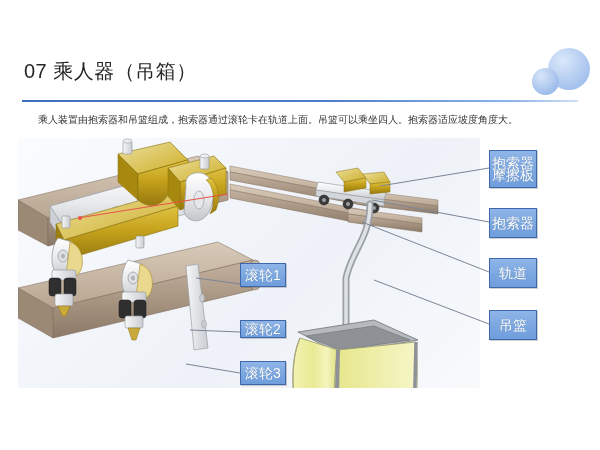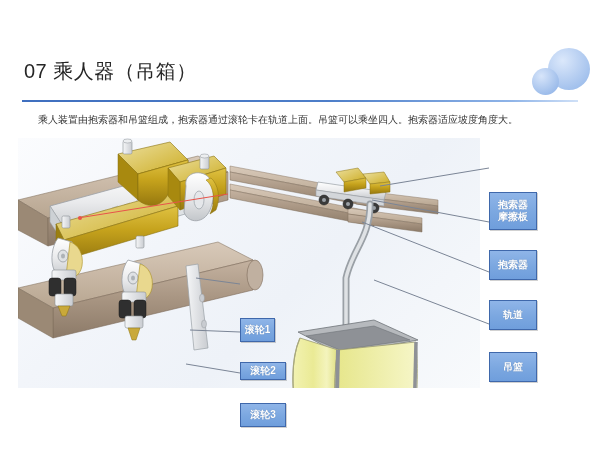--- a/index.html
+++ b/index.html
@@ -43,26 +43,25 @@
   }
   .stage svg{display:block;}
 
   
   .cbox{
     position:absolute;
     background:linear-gradient(to bottom,#8fb5e8 0%,#7ba7e0 55%,#6f9edc 100%);
     border:1px solid #3f68ab;
     box-shadow:1px 1px 0 rgba(0,0,0,.18);
     color:#ffffff;
-    font-size:10px;line-height:12.5px;
+    font-size:14px;line-height:12.5px;
     display:flex;align-items:center;justify-content:center;
     text-align:center;
     box-sizing:border-box;
-    font-weight:bold;
-    margin-top:42px;
+    font-weight:normal;
   }
   .cbox span{display:block;text-shadow:0 0 1px rgba(0,0,0,.25);}
 </style>
 </head>
 <body>
 
 <div class="slide">
 
   <div class="deco">
     <div class="circle-big"></div>
@@ -253,21 +252,21 @@
       <line x1="240" y1="332" x2="190" y2="330"></line>
       <line x1="240" y1="373" x2="186" y2="364"></line>
 
       <line x1="489" y1="168" x2="380" y2="186"></line>
       <line x1="489" y1="222" x2="372" y2="200"></line>
       <line x1="489" y1="272" x2="362" y2="222"></line>
       <line x1="489" y1="324" x2="374" y2="280"></line>
     </g>
   </svg>
 
-  <div class="cbox" style="left:240px;top:276px;width:35px;height:24px;">
+  <div class="cbox" style="left:240px;top:263px;width:46px;height:24px;">
     <span>滚轮1</span>
   </div>
   <div class="cbox" style="left:240px;top:320px;width:46px;height:18px;">
     <span>滚轮2</span>
   </div>
   <div class="cbox" style="left:240px;top:361px;width:46px;height:24px;">
     <span>滚轮3</span>
   </div>
 
   <div class="cbox" style="left:489px;top:150px;width:48px;height:38px;flex-direction:column;">

